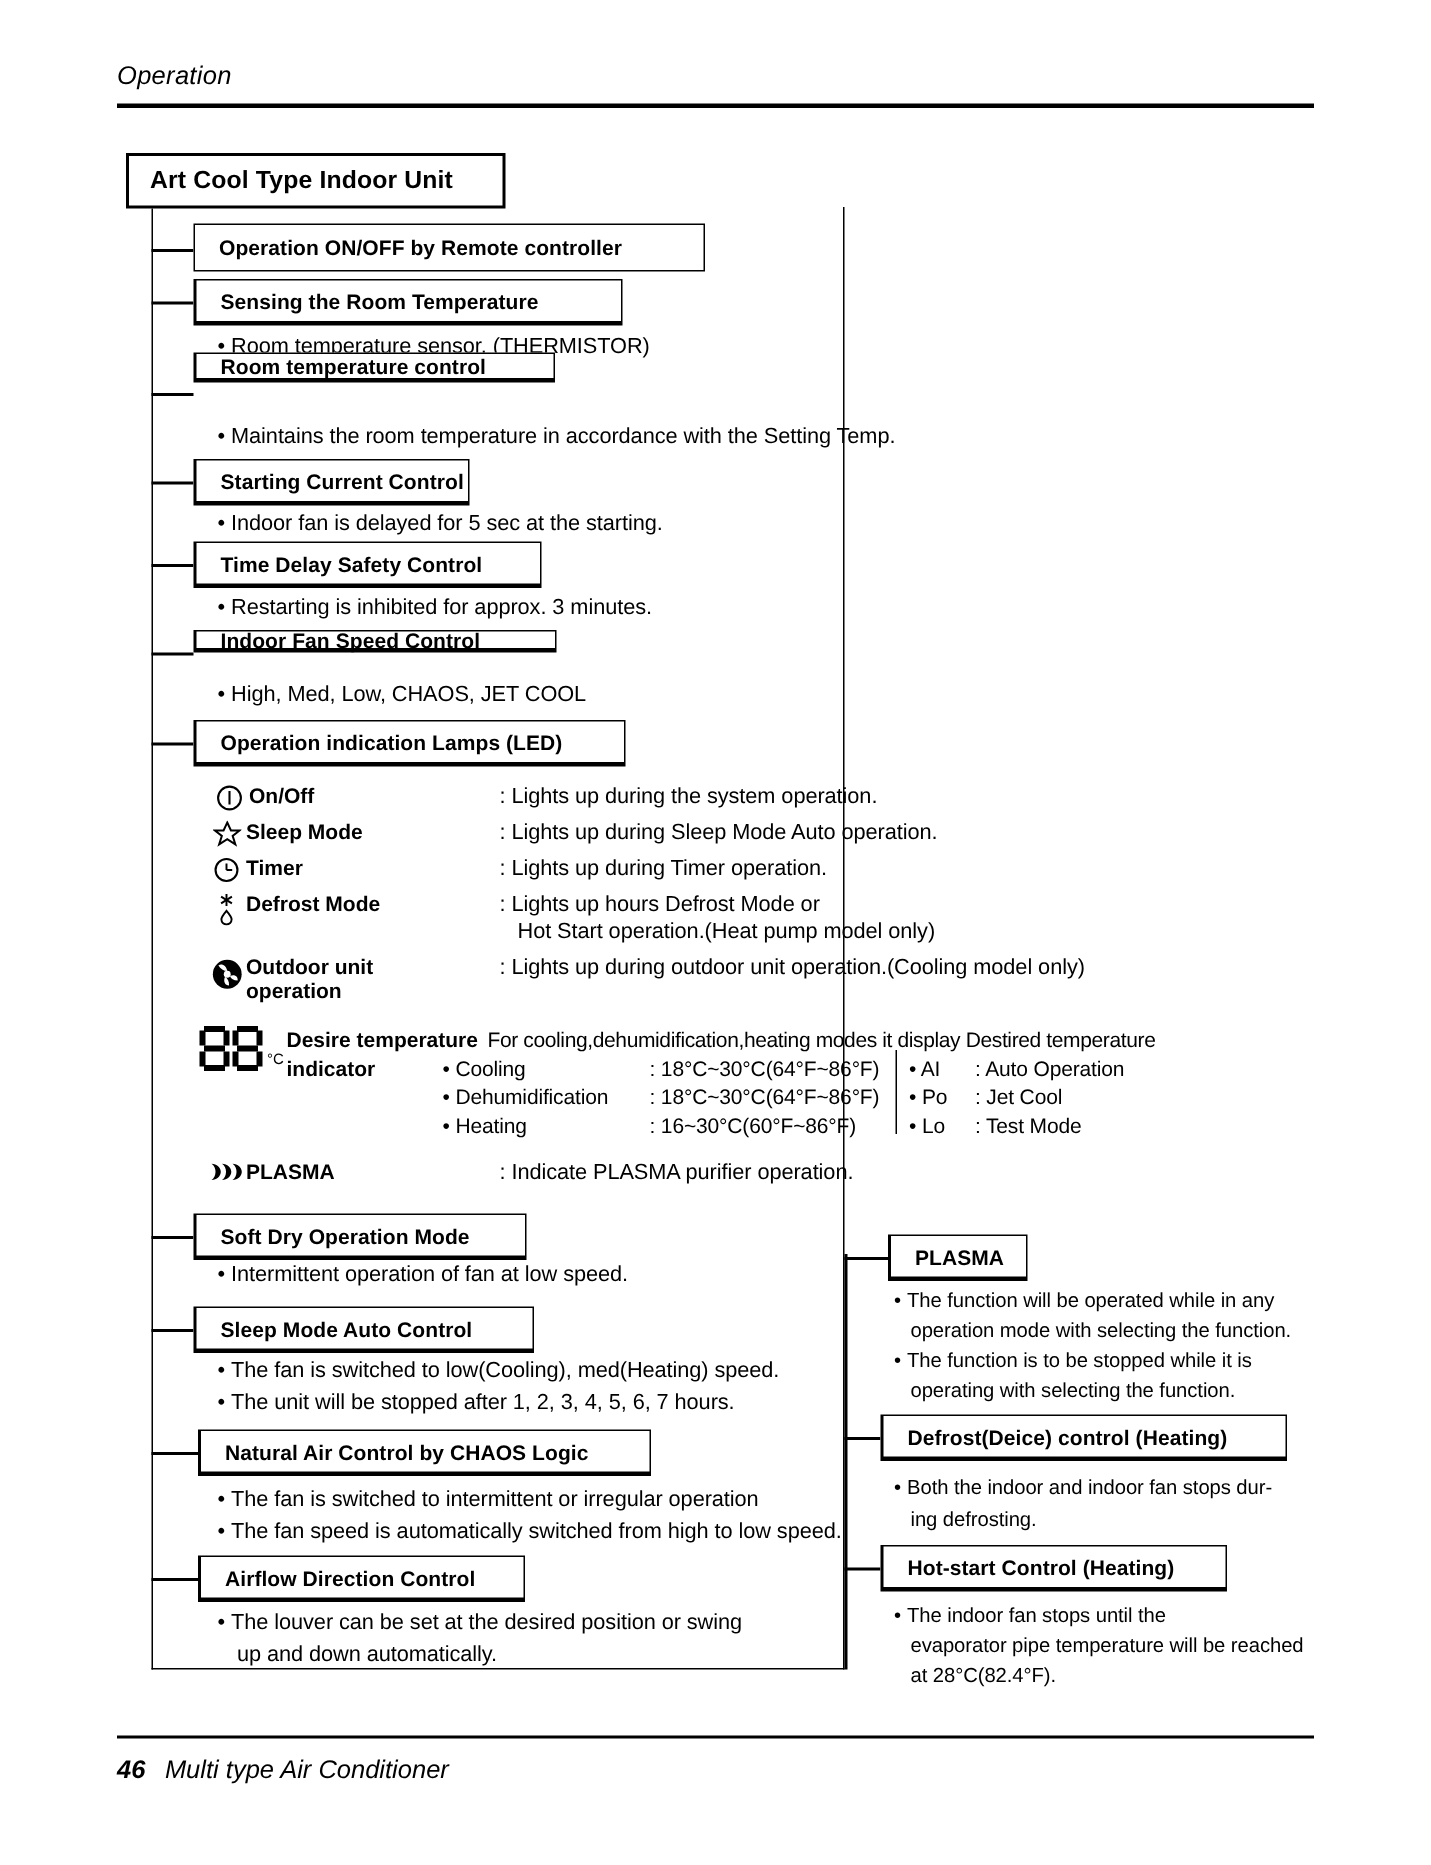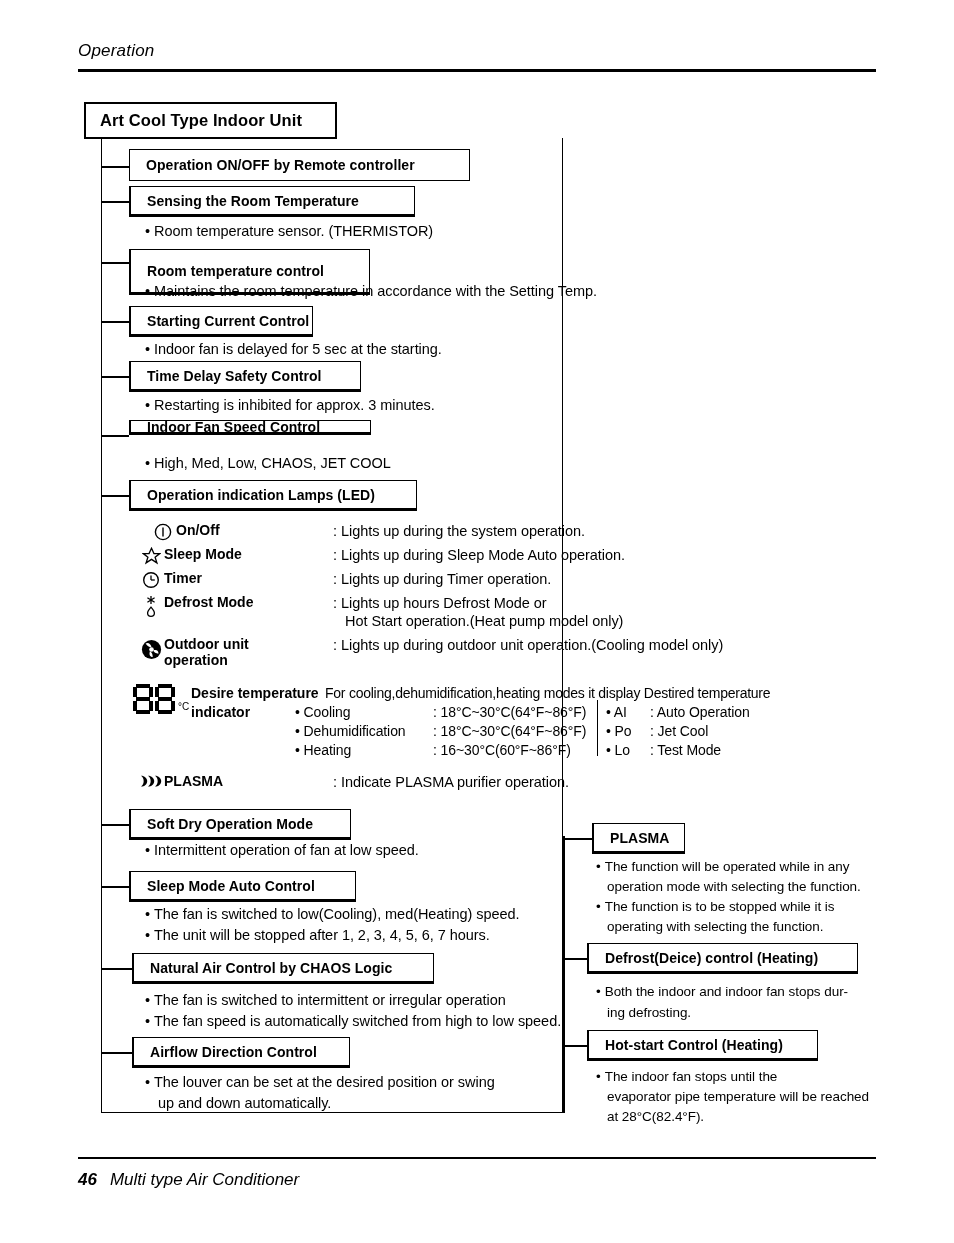--- a/index.html
+++ b/index.html
@@ -257,21 +257,21 @@
   <div class="elbow" style="left:563px; top:958px;  width:24px;"></div>
   <div class="elbow" style="left:563px; top:1045px; width:24px;"></div>
 
   <div class="nbox bx-t heavy" style="left:129px; top:186px; width:286px; height:31px;">Sensing the Room Temperature</div>
 
   <div class="nbox bx-t" style="left:129px; top:149px; width:341px; height:32px;">Operation ON/OFF by Remote controller</div>
   <div class="btxt" style="left:145px; top:223px;">
     <span class="bul">•</span><span>Room temperature sensor. (THERMISTOR)</span>
   </div>
 
-  <div class="nbox bx-t heavy" style="left:129px; top:249px; width:241px; height:46px;">Room temperature control</div>
+  <div class="nbox bx-t heavy" style="left:129px; top:235px; width:241px; height:20px;">Room temperature control</div>
   <div class="btxt" style="left:145px; top:283px;">
     <span class="bul">•</span><span>Maintains the room temperature in accordance with the Setting Temp.</span>
   </div>
 
   <div class="nbox bx-t heavy" style="left:129px; top:306px; width:184px; height:31px;">Starting Current Control</div>
   <div class="btxt" style="left:145px; top:341px;">
     <span class="bul">•</span><span>Indoor fan is delayed for 5 sec at the starting.</span>
   </div>
 
   <div class="nbox bx-t heavy" style="left:129px; top:361px; width:232px; height:31px;">Time Delay Safety Control</div>
@@ -279,21 +279,21 @@
     <span class="bul">•</span><span>Restarting is inhibited for approx. 3 minutes.</span>
   </div>
 
   <div class="nbox bx-t heavy" style="left:129px; top:420px; width:242px; height:15px;">Indoor Fan Speed Control</div>
   <div class="btxt" style="left:145px; top:455px;">
     <span class="bul">•</span><span>High, Med, Low, CHAOS, JET COOL</span>
   </div>
 
   <div class="nbox bx-t heavy" style="left:129px; top:480px; width:288px; height:31px;">Operation indication Lamps (LED)</div>
 
-  <div class="led-row" style="left:150px; top:522px;justify-content:space-between;">
+  <div class="led-row" style="left:140px; top:522px;justify-content:space-between;">
     <span class="led-ico">
       <svg class="ic" width="18" height="18" viewBox="0 0 18 18">
         <circle cx="9" cy="9" r="7.6" fill="none" stroke="#000" stroke-width="1.4"></circle>
         <line x1="9" y1="4.4" x2="9" y2="13.4" stroke="#000" stroke-width="1.4"></line>
       </svg>
     </span>
     <span class="led-name">On/Off</span>
   </div>
   <div class="led-desc" style="left:333px; top:523px;">: Lights up during the system operation.</div>
 

